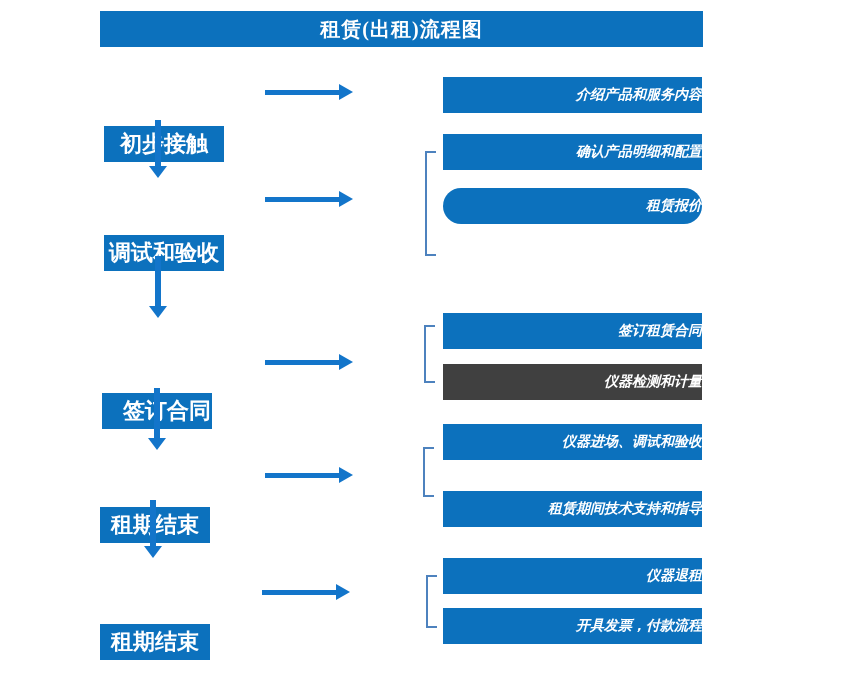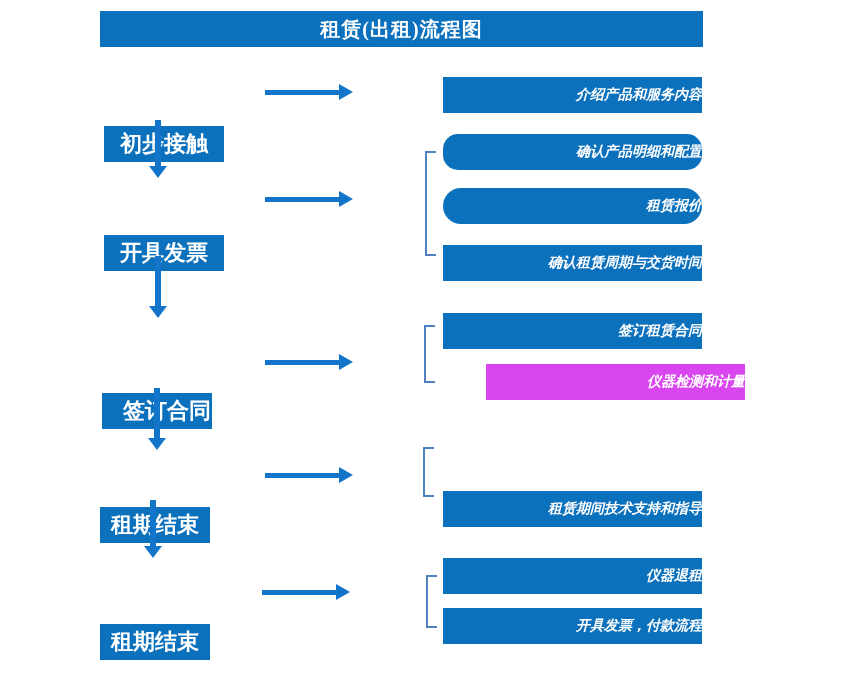--- a/index.html
+++ b/index.html
@@ -62,21 +62,21 @@
 </style>
 </head>
 <body>
 
 <div id="canvas">
 
   <div class="box title-banner" style="background: rgb(12, 113, 189);">租赁(出租)流程图</div>
 
   <div class="box step-box" style="left: 104px; top: 78px; width: 120px; background: rgb(12, 113, 189);">初步接触</div>
 
-  <div class="box step-box" style="left: 104px; top: 187px; width: 120px; background: rgb(12, 113, 189);">开具发票</div>
+  <div class="box step-box" style="left: 104px; top: 187px; width: 120px; background: rgb(12, 113, 189);">调试和验收</div>
 
   <div class="box step-box" style="left: 102px; top: 345px; width: 110px; background: rgb(12, 113, 189); padding-left: 20px;">签订合同</div>
 
   <div class="box step-box" style="left: 100px; top: 459px; width: 110px; background: rgb(12, 113, 189);">租期结束</div>
 
   <div class="box step-box" style="left: 100px; top: 576px; width: 110px; background: rgb(12, 113, 189);">租期结束</div>
 
   <div class="v-arrow" style="left: 149px; top: 120px; height: 58px; color: rgb(19, 117, 202);">
     <div class="v-line"></div>
     <div class="v-head"></div>
@@ -125,30 +125,30 @@
   <div class="bracket" style="left: 425px; top: 151px; width: 11px; height: 105px; color: rgb(77, 130, 190);"></div>
 
   <div class="bracket" style="left: 424px; top: 325px; width: 11px; height: 58px; color: rgb(77, 130, 190);"></div>
 
   <div class="bracket" style="left: 423px; top: 447px; width: 11px; height: 50px; color: rgb(77, 130, 190);"></div>
 
   <div class="bracket" style="left: 426px; top: 575px; width: 11px; height: 53px; color: rgb(77, 130, 190);"></div>
 
   <div class="box detail-box" style="top: 77px; background: rgb(12, 113, 189);">介绍产品和服务内容</div>
 
-  <div class="box detail-box" style="top: 134px; background: rgb(12, 113, 189); border-radius: 15px;">确认产品明细和配置</div>
+  <div class="box detail-box" style="top: 134px; background: rgb(12, 113, 189);">确认产品明细和配置</div>
 
   <div class="box detail-box" style="top: 188px; background: rgb(12, 113, 189); border-radius: 18px;">租赁报价</div>
 
-  <div class="box detail-box" style="top: 245px; background: rgb(12, 113, 189);">确认租赁周期与交货时间</div>
 
   <div class="box detail-box" style="top: 313px; background: rgb(12, 113, 189);">签订租赁合同</div>
 
-  <div class="box detail-box" style="top: 364px; background: #d946ef; margin-left: 43px;">仪器检测和计量</div>
+  <div class="box detail-box" style="top: 364px; background: #404040;">仪器检测和计量</div>
 
+  <div class="box detail-box" style="top: 424px; background: rgb(12, 113, 189);">仪器进场、调试和验收</div>
 
   <div class="box detail-box" style="top: 491px; background: rgb(12, 113, 189);">租赁期间技术支持和指导</div>
 
   <div class="box detail-box" style="top: 558px; background: rgb(12, 113, 189);">仪器退租</div>
 
   <div class="box detail-box" style="top: 608px; background: rgb(12, 113, 189);">开具发票，付款流程</div>
 
 </div>
 
 </body></html>

